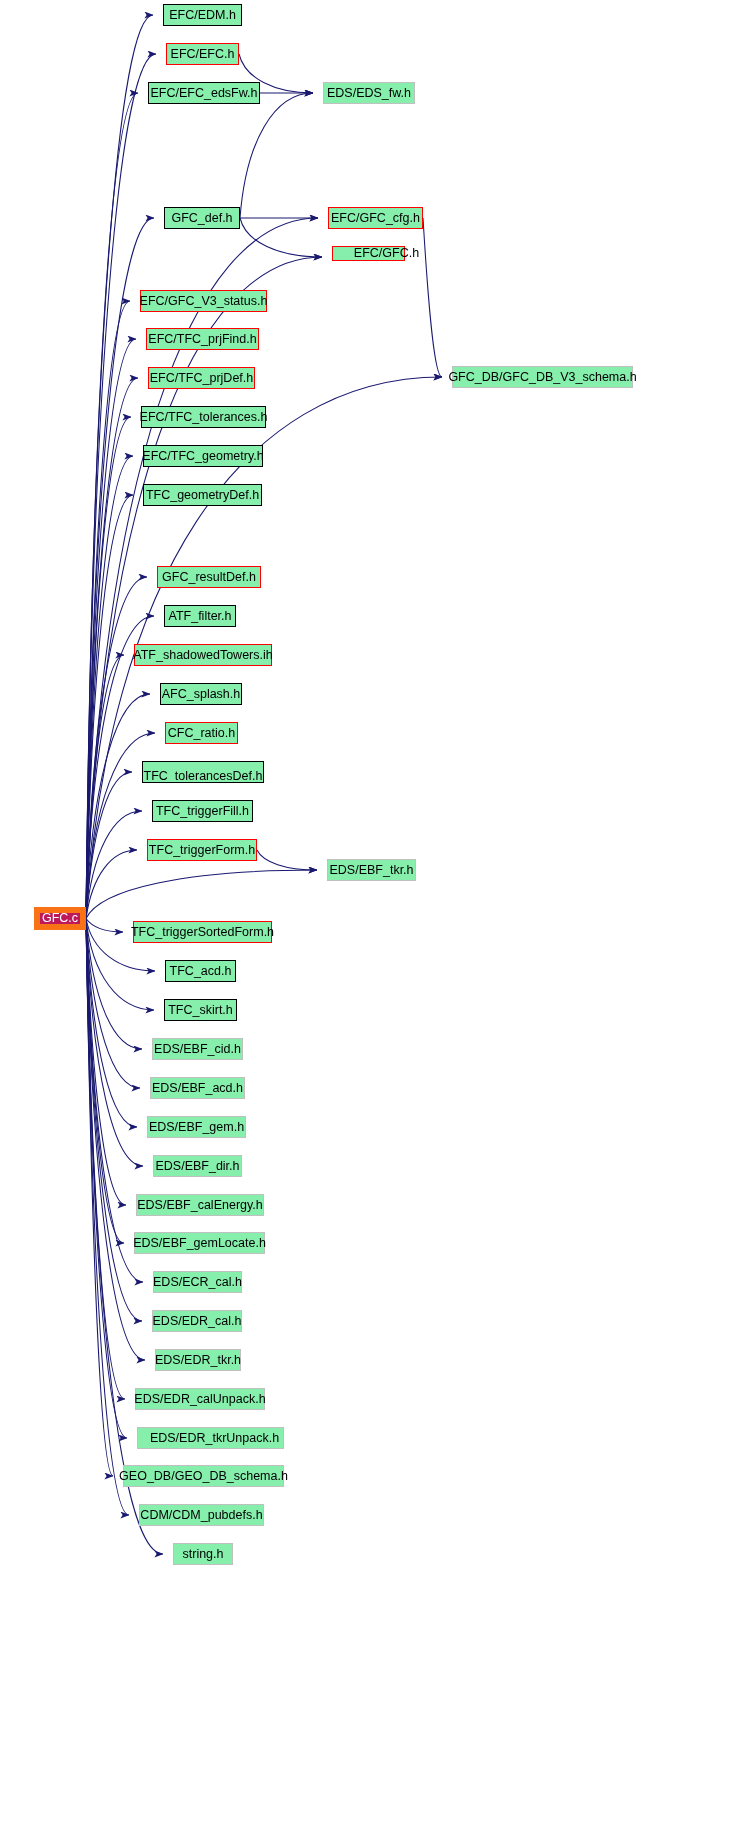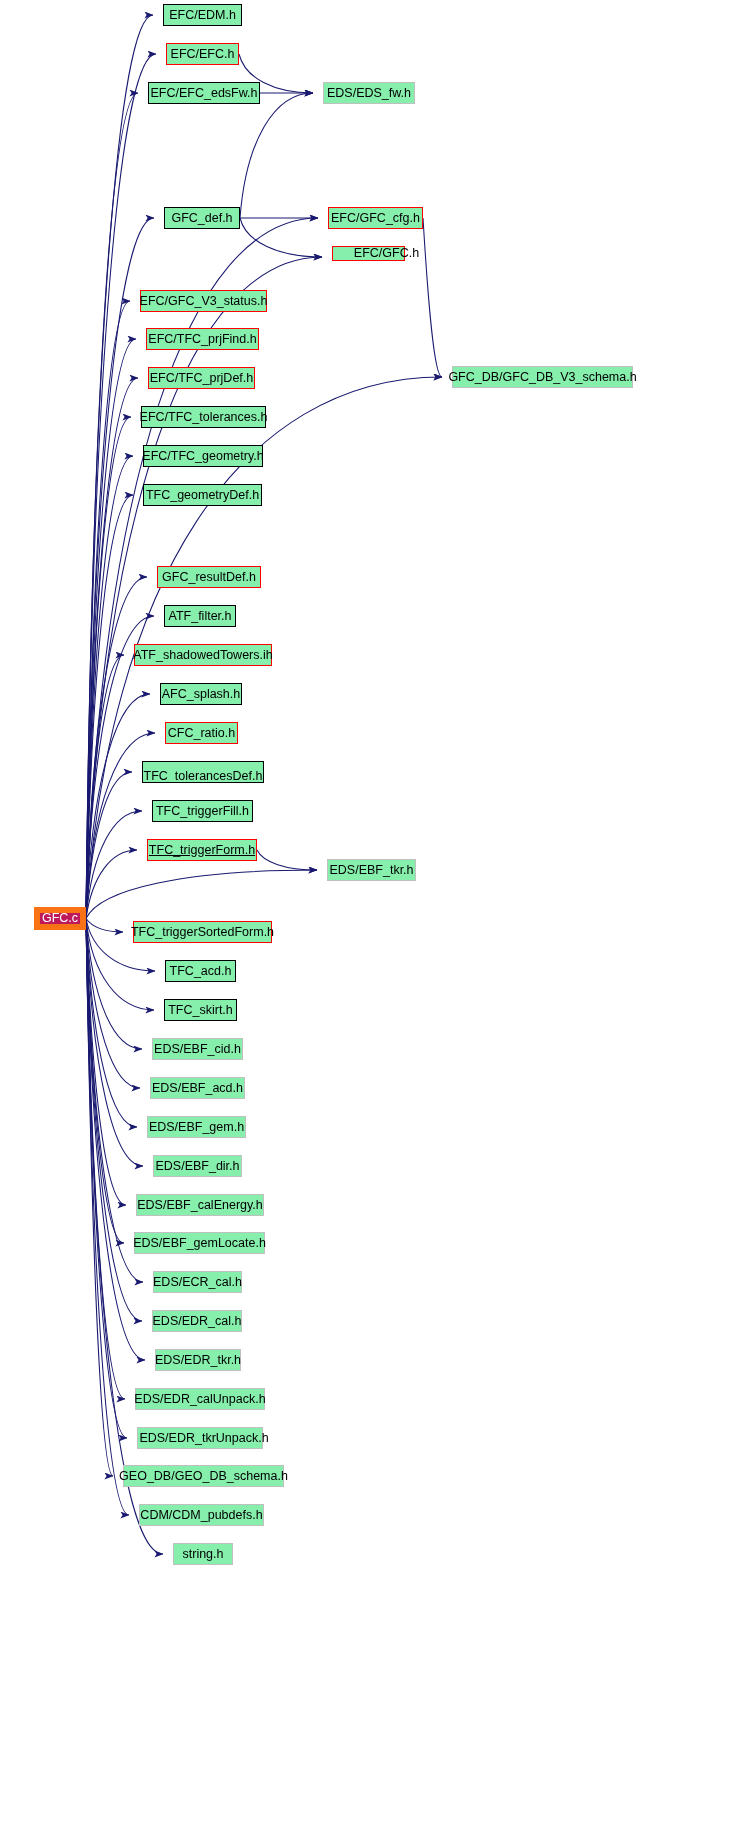--- a/index.html
+++ b/index.html
@@ -132,21 +132,21 @@
       </div>
       <div class="node b-red" style="left: 165px; top: 722px; width: 73px; height: 22px;">
         <span>CFC_ratio.h</span>
       </div>
       <div class="node b-black" style="left: 142px; top: 761px; width: 122px; height: 22px; align-items: flex-end;">
         <span>TFC_tolerancesDef.h</span>
       </div>
       <div class="node b-black" style="left: 152px; top: 800px; width: 101px; height: 22px;">
         <span>TFC_triggerFill.h</span>
       </div>
-      <div class="node b-red" style="left: 147px; top: 839px; width: 110px; height: 22px; text-decoration: underline;">
+      <div class="node b-red" style="left: 147px; top: 839px; width: 110px; height: 22px;">
         <span>TFC_triggerForm.h</span>
       </div>
       <div class="node b-gray" style="left: 327px; top: 859px; width: 89px; height: 22px;">
         <span>EDS/EBF_tkr.h</span>
       </div>
       <div class="node b-red" style="left: 133px; top: 921px; width: 139px; height: 22px;">
         <span>TFC_triggerSortedForm.h</span>
       </div>
       <div class="node b-black" style="left: 165px; top: 960px; width: 71px; height: 22px;">
         <span>TFC_acd.h</span>
@@ -177,21 +177,21 @@
       </div>
       <div class="node b-gray" style="left: 152px; top: 1310px; width: 90px; height: 22px;">
         <span>EDS/EDR_cal.h</span>
       </div>
       <div class="node b-gray" style="left: 155px; top: 1349px; width: 86px; height: 22px;">
         <span>EDS/EDR_tkr.h</span>
       </div>
       <div class="node b-gray" style="left: 135px; top: 1388px; width: 130px; height: 22px;">
         <span>EDS/EDR_calUnpack.h</span>
       </div>
-      <div class="node b-gray" style="left: 137px; top: 1427px; width: 126px; height: 22px; padding-left: 8px;">
+      <div class="node b-gray" style="left: 137px; top: 1427px; width: 147px; height: 22px; padding-left: 8px;">
         <span>EDS/EDR_tkrUnpack.h</span>
       </div>
       <div class="node b-gray" style="left: 123px; top: 1465px; width: 161px; height: 22px;">
         <span>GEO_DB/GEO_DB_schema.h</span>
       </div>
       <div class="node b-gray" style="left: 139px; top: 1504px; width: 125px; height: 22px;">
         <span>CDM/CDM_pubdefs.h</span>
       </div>
       <div class="node b-gray" style="left: 173px; top: 1543px; width: 60px; height: 22px;">
         <span>string.h</span>

